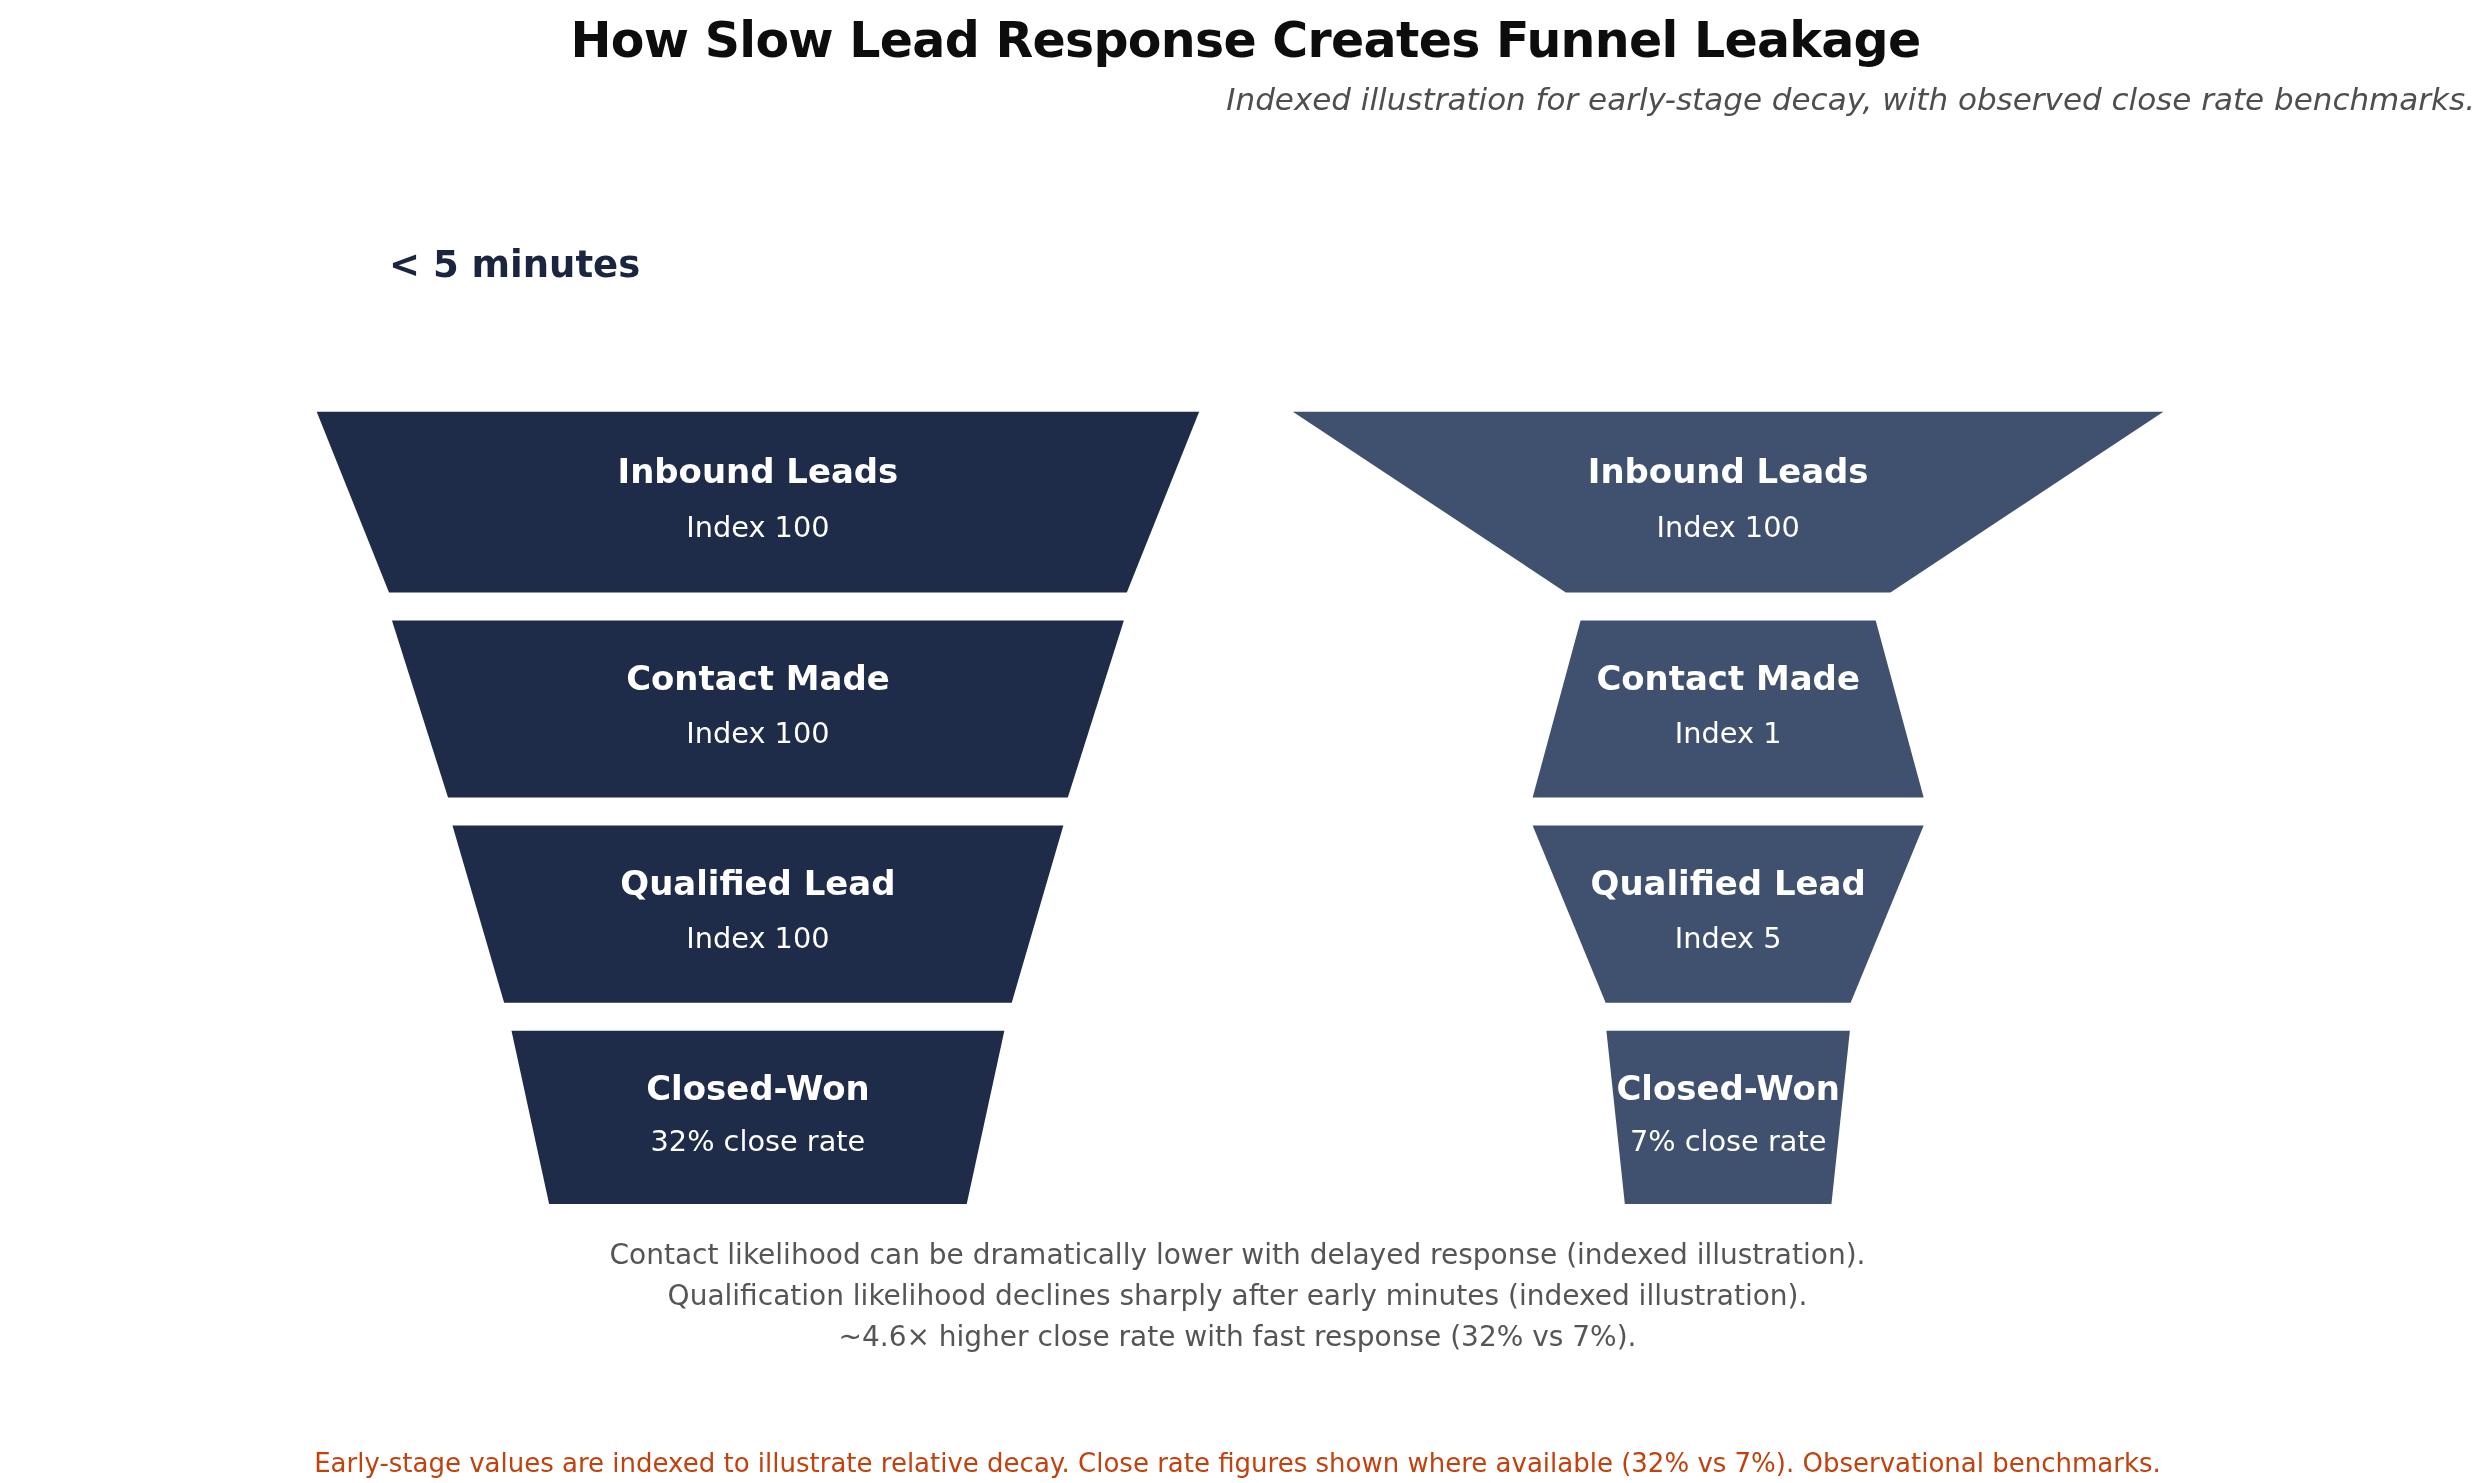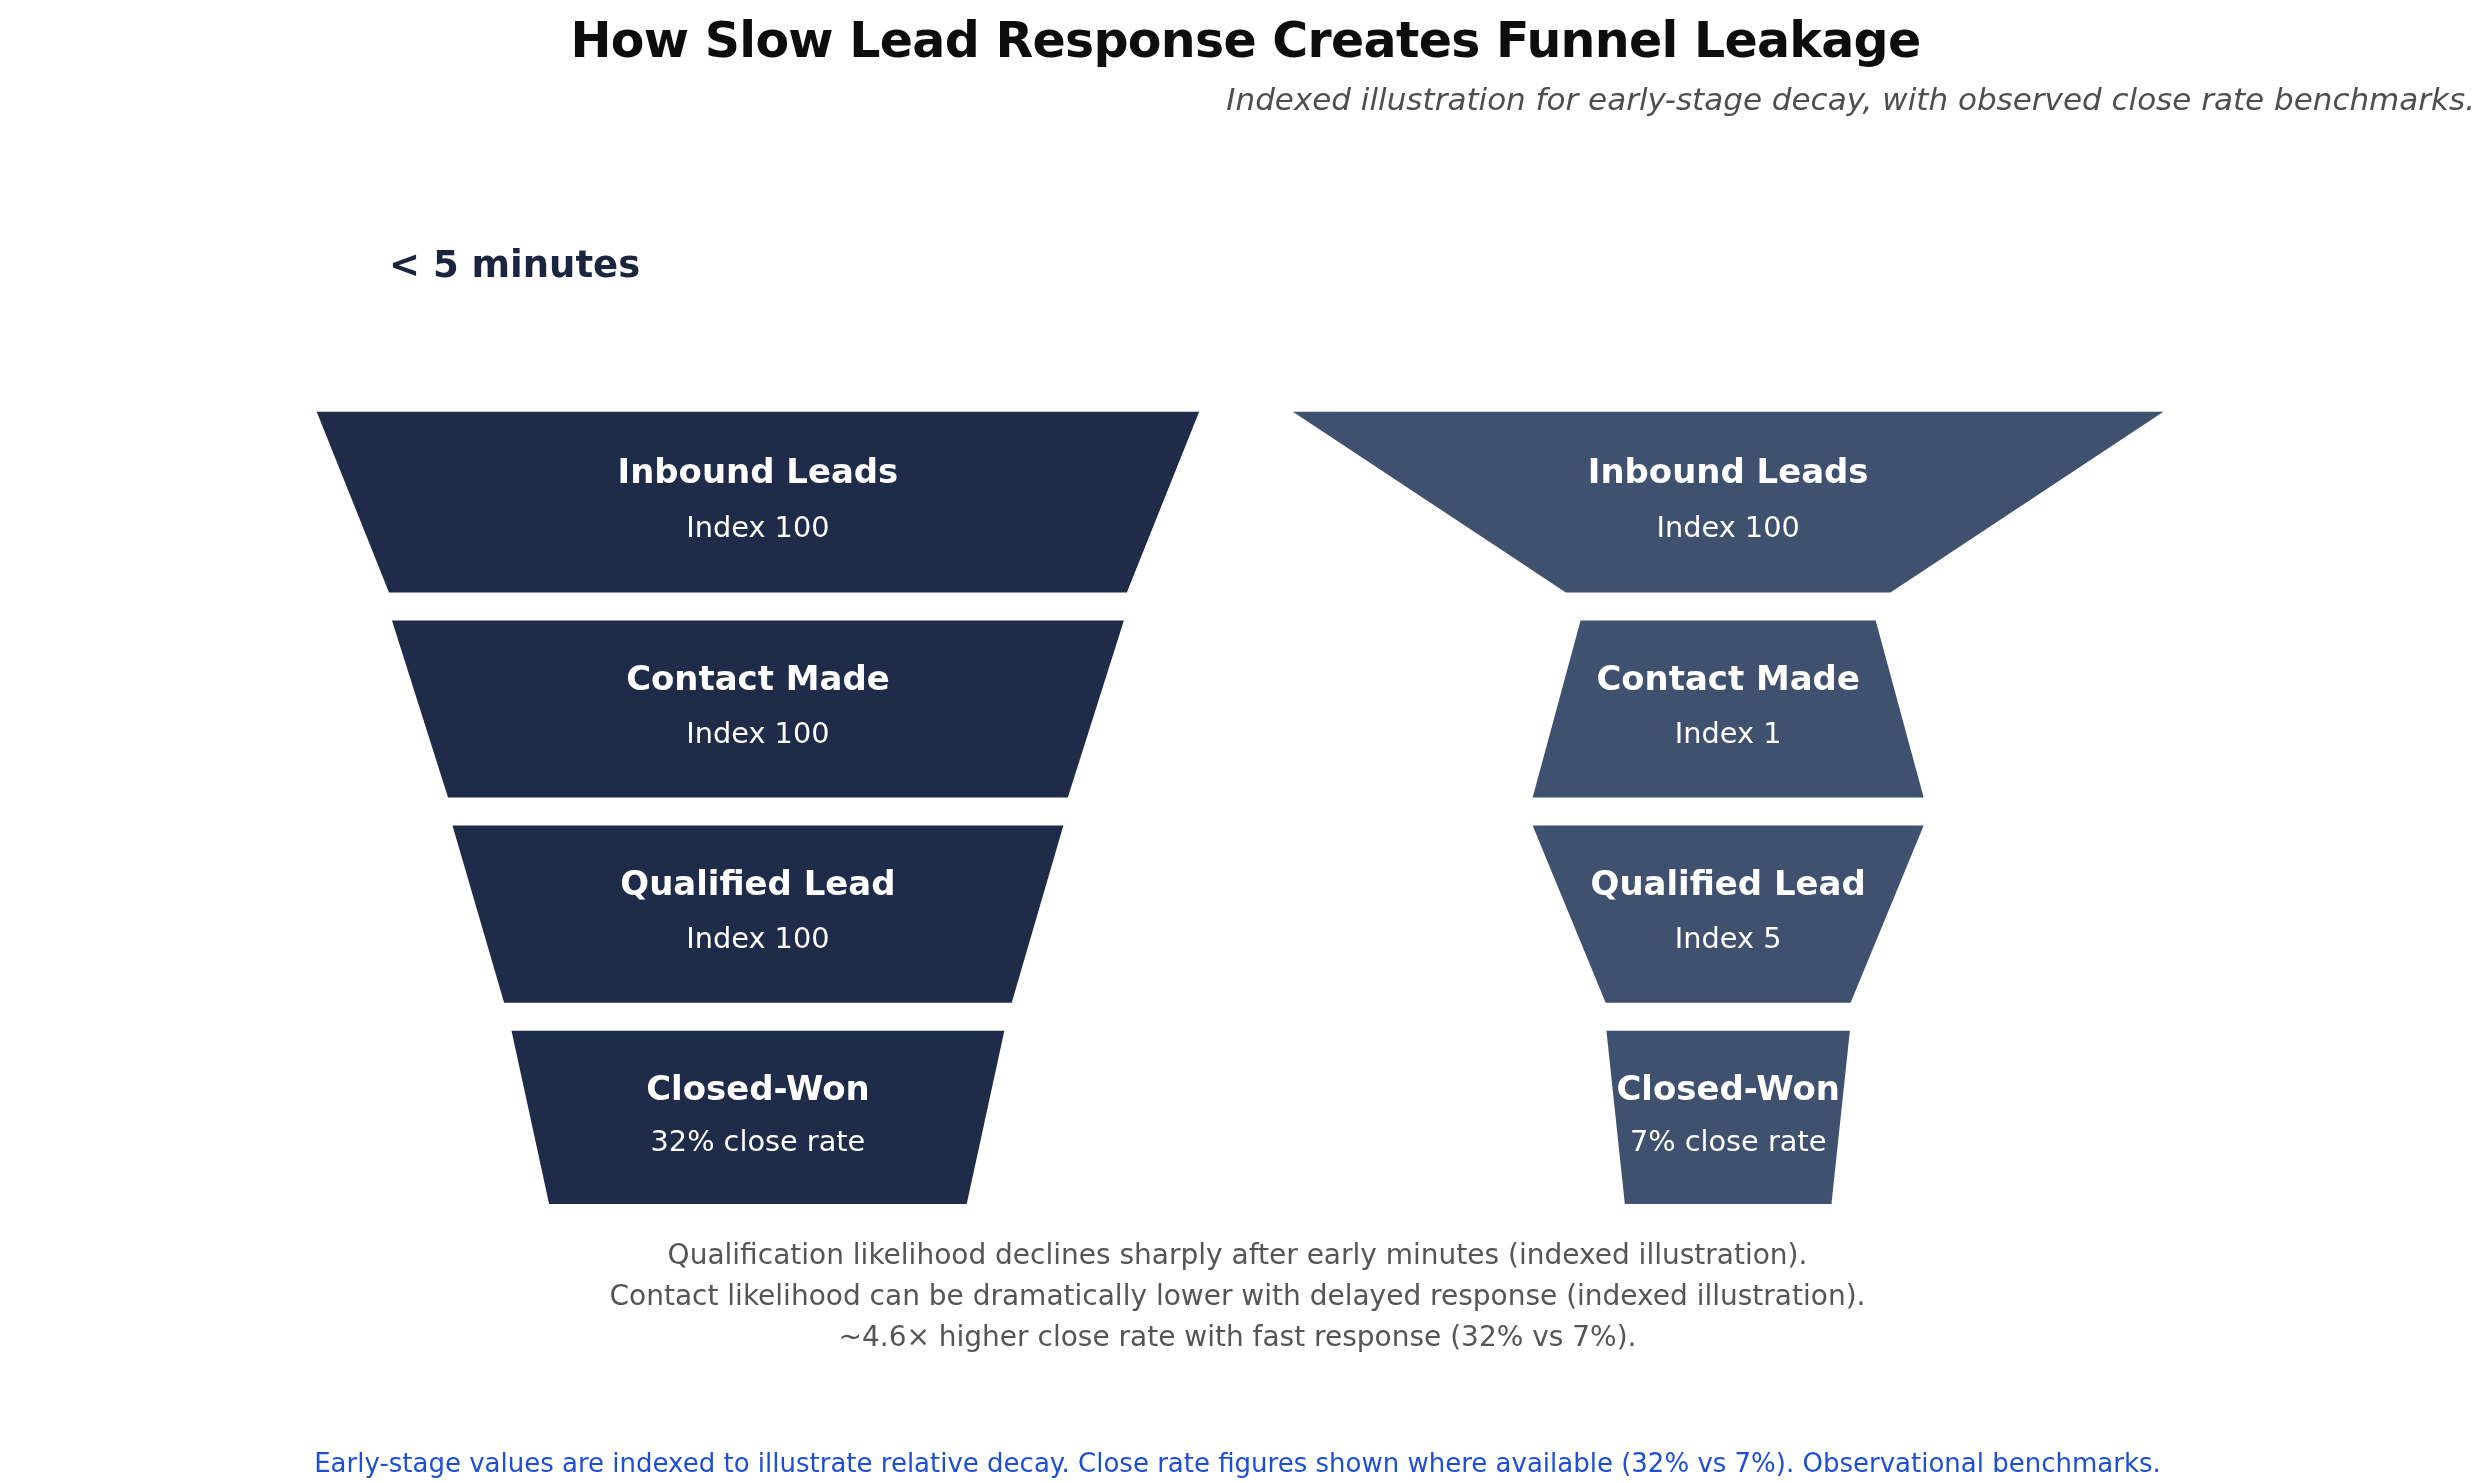--- a/index.html
+++ b/index.html
@@ -12,21 +12,21 @@
   .col-header{position:absolute;top:243px;width:738px;
         font-size:37px;font-weight:bold;color:#1b2540;}
   #funnel-svg{position:absolute;top:0;left:0;}
   #funnel-svg text{text-anchor:middle;dominant-baseline:central;
         font-family:"DejaVu Sans","Liberation Sans",sans-serif;}
   .stage-label{font-weight:bold;font-size:46px;fill:#ffffff;}
   .stage-value{font-size:39px;fill:#ffffff;}
   .annotations{position:absolute;top:1234px;left:0;width:100%;text-align:center;
         font-size:28px;line-height:41px;color:#555555;}
   .footnote{position:absolute;top:1448px;left:0;width:100%;text-align:center;
-        font-size:26px;color:#1d4ed8;}
+        font-size:26px;color:#c2410c;}
 </style>
 </head>
 <body>
 
 <div class="page">
 
   <h1 class="chart-title">How Slow Lead Response Creates Funnel Leakage</h1>
 
   <p class="chart-subtitle">Indexed illustration for early-stage decay, with observed close rate benchmarks.</p>
 
@@ -54,21 +54,21 @@
       <text x="2342" y="993" class="stage-value">Index 1</text>
       <polygon points="2077,1119 2607,1119 2508,1359 2176,1359" fill="#3f516e"></polygon>
       <text x="2342" y="1198" class="stage-label">Qualified Lead</text>
       <text x="2342" y="1271" class="stage-value">Index 5</text>
       <polygon points="2177,1397 2507,1397 2482,1632 2202,1632" fill="#3f516e"></polygon>
       <text x="2342" y="1475" class="stage-label">Closed-Won</text>
       <text x="2342" y="1546" class="stage-value">7% close rate</text>
     </svg>
 
   <div class="annotations">
+    <div>Contact likelihood can be dramatically lower with delayed response (indexed illustration).</div>
     <div>Qualification likelihood declines sharply after early minutes (indexed illustration).</div>
-    <div>Contact likelihood can be dramatically lower with delayed response (indexed illustration).</div>
     <div>~4.6× higher close rate with fast response (32% vs 7%).</div>
   </div>
 
   <div class="footnote">Early-stage values are indexed to illustrate relative decay. Close rate figures shown where available (32% vs 7%). Observational benchmarks.</div>
 
 </div>
 
 
 </body></html>

